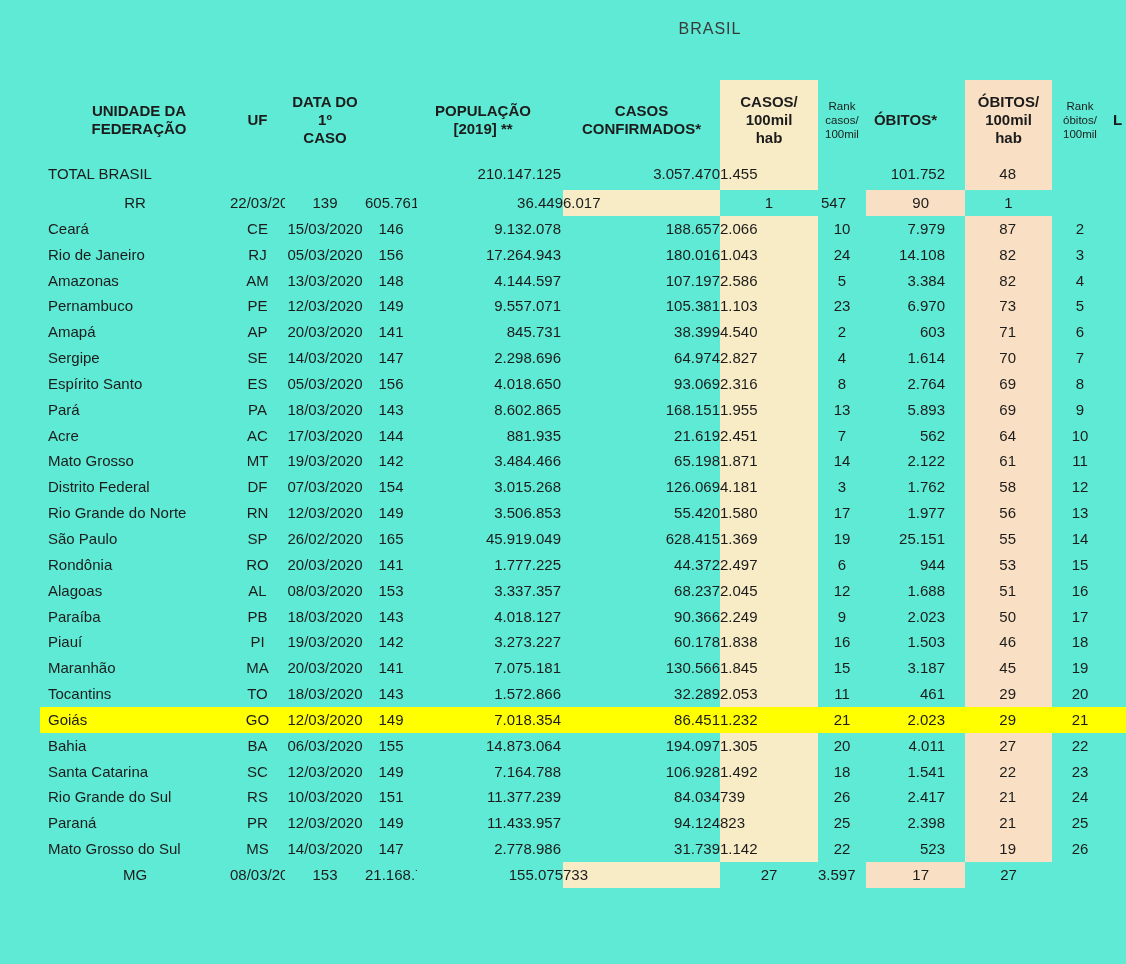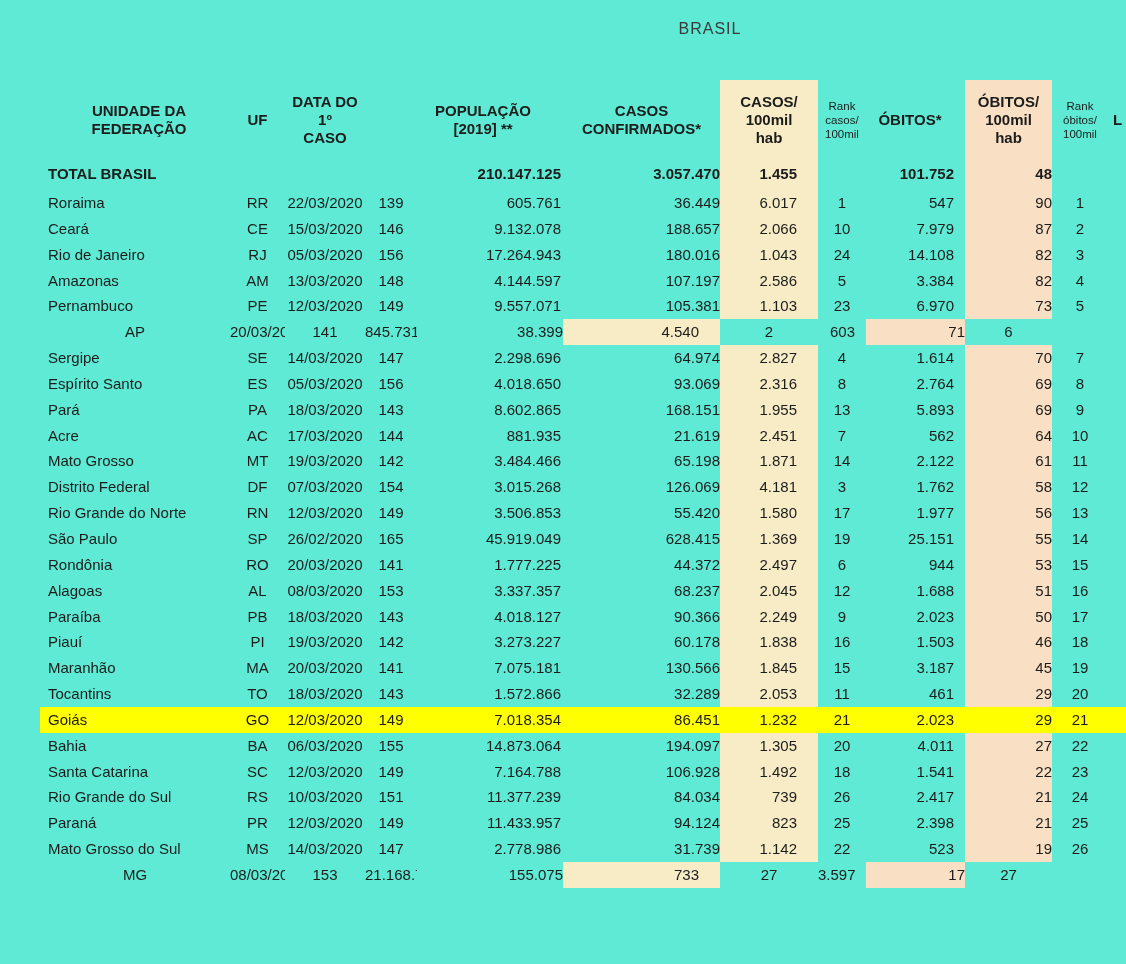--- a/index.html
+++ b/index.html
@@ -51,32 +51,32 @@
     font-size: 15px;
   }
   .header-row .c-rankc, .header-row .c-ranko {
     font-weight: normal;
     font-size: 11.5px;
     line-height: 14px;
   }
   .header-row .c-let { justify-content: flex-start; padding-left: 5px; }
   
   .total-row { height: 30px; }
-  .total-row .cell { font-weight: bold; line-height: 28px; }
+  .total-row .cell { font-weight: normal; line-height: 28px; }
   
   .trow { height: 25.85px; }
   .trow .cell { line-height: 25.85px; }
   
   .c-estado { text-align: left; padding-left: 8px; }
   .c-uf, .c-data, .c-dias, .c-rankc, .c-ranko { text-align: center; }
   .c-pop   { text-align: right; padding-right: 2px; }
   .c-casos { text-align: right; }
-  .c-casos100 { text-align: right; padding-right: 21px; }
-  .c-obitos   { text-align: right; padding-right: 11px; }
-  .c-obitos100 { text-align: right; }
+  .c-casos100 { padding-right: 21px; }
+  .c-obitos   { text-align: right; padding-right: 20px; }
+  .c-obitos100 { text-align: right; padding-right: 36px; }
   .c-let { text-align: left; padding-left: 5px; }
   .header-row .c-uf, .header-row .c-pop, .header-row .c-casos,
   .header-row .c-casos100, .header-row .c-obitos100 {
     text-align: center; padding-right: 0;
   }
   .header-row .c-pop { padding-right: 14px; }
   
   .band-y { background: var(--band-y, #F8ECC6); }
   .band-o { background: var(--band-o, #F9DFC3); }
   
@@ -128,21 +128,20 @@
       <div class="cell c-casos100 band-y">1.455</div>
       <div class="cell c-rankc"></div>
       <div class="cell c-obitos">101.752</div>
       <div class="cell c-obitos100 band-o">48</div>
       <div class="cell c-ranko"></div>
       <div class="cell c-let"></div>
     </div>
 
     <div id="rows">
         <div class="trow">
-          <div class="cell c-estado">Roraima</div>
           <div class="cell c-uf">RR</div>
           <div class="cell c-data">22/03/2020</div>
           <div class="cell c-dias">139</div>
           <div class="cell c-pop">605.761</div>
           <div class="cell c-casos">36.449</div>
           <div class="cell c-casos100 band-y">6.017</div>
           <div class="cell c-rankc">1</div>
           <div class="cell c-obitos">547</div>
           <div class="cell c-obitos100 band-o">90</div>
           <div class="cell c-ranko">1</div>
@@ -198,20 +197,21 @@
           <div class="cell c-pop">9.557.071</div>
           <div class="cell c-casos">105.381</div>
           <div class="cell c-casos100 band-y">1.103</div>
           <div class="cell c-rankc">23</div>
           <div class="cell c-obitos">6.970</div>
           <div class="cell c-obitos100 band-o">73</div>
           <div class="cell c-ranko">5</div>
           <div class="cell c-let"></div>
         </div>
         <div class="trow">
+          <div class="cell c-estado">Amapá</div>
           <div class="cell c-uf">AP</div>
           <div class="cell c-data">20/03/2020</div>
           <div class="cell c-dias">141</div>
           <div class="cell c-pop">845.731</div>
           <div class="cell c-casos">38.399</div>
           <div class="cell c-casos100 band-y">4.540</div>
           <div class="cell c-rankc">2</div>
           <div class="cell c-obitos">603</div>
           <div class="cell c-obitos100 band-o">71</div>
           <div class="cell c-ranko">6</div>

